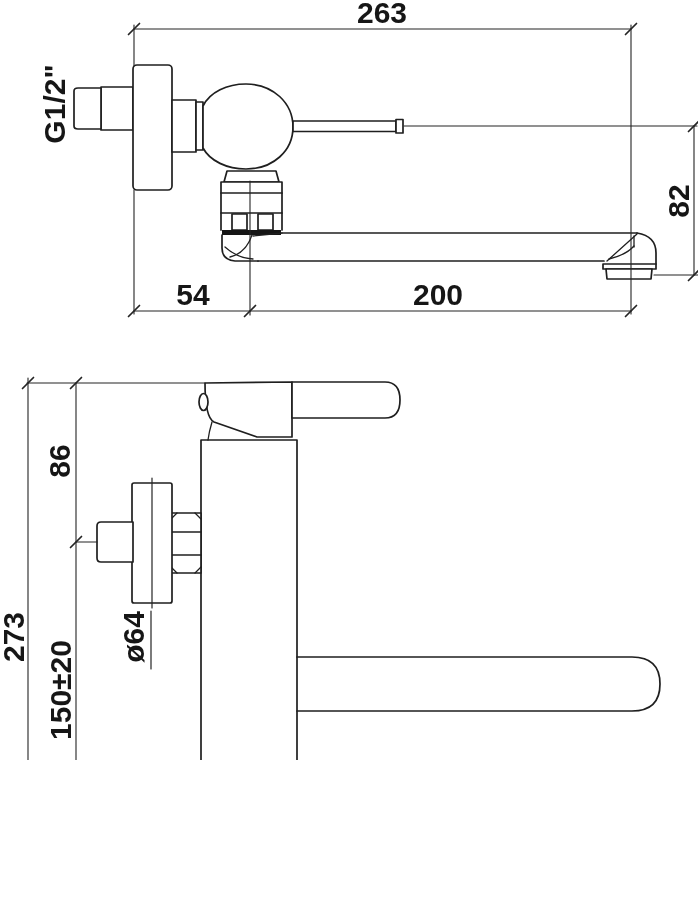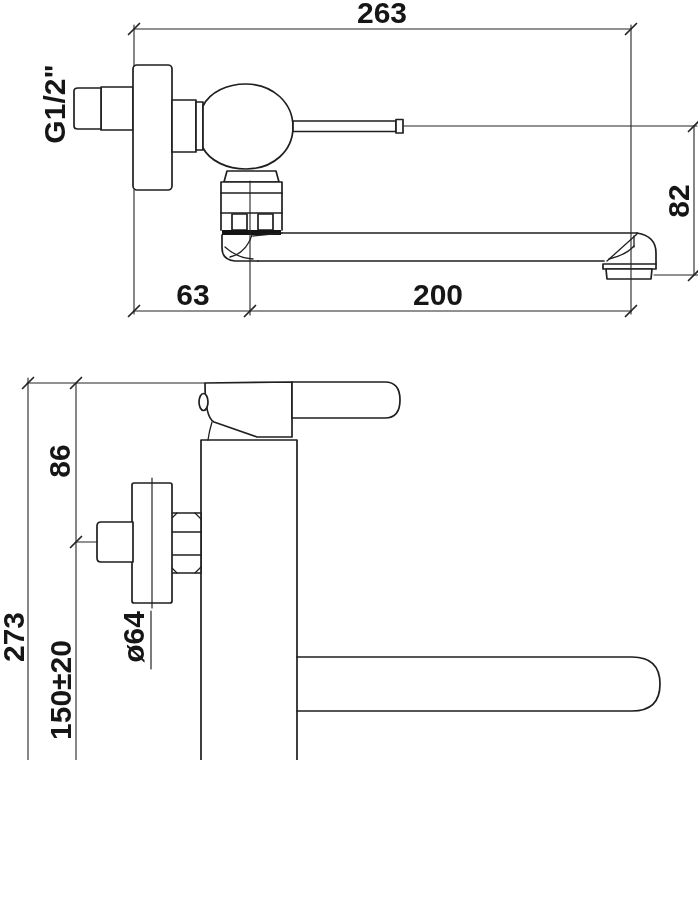--- a/index.html
+++ b/index.html
@@ -128,21 +128,21 @@
       <line class="tick" x1="70.5" y1="831.5" x2="81.5" y2="820.5"></line>
     </g>
   </svg>
 
   <div class="dim-label" style="left:382px;top:13px">263</div>
 
   <div class="dim-label rot" style="left:55px;top:104px">G1/2"</div>
 
   <div class="dim-label rot" style="left:679px;top:201px">82</div>
 
-  <div class="dim-label" style="left:193px;top:295px">63</div>
+  <div class="dim-label" style="left:193px;top:295px">54</div>
 
   <div class="dim-label" style="left:438px;top:295px">200</div>
 
   <div class="dim-label rot" style="left:60px;top:461px">86</div>
 
   <div class="dim-label rot" style="left:61px;top:690px">150±20</div>
 
   <div class="dim-label rot" style="left:134px;top:637px">ø64</div>
 
   <div class="dim-label rot" style="left:14px;top:637px">273</div>

